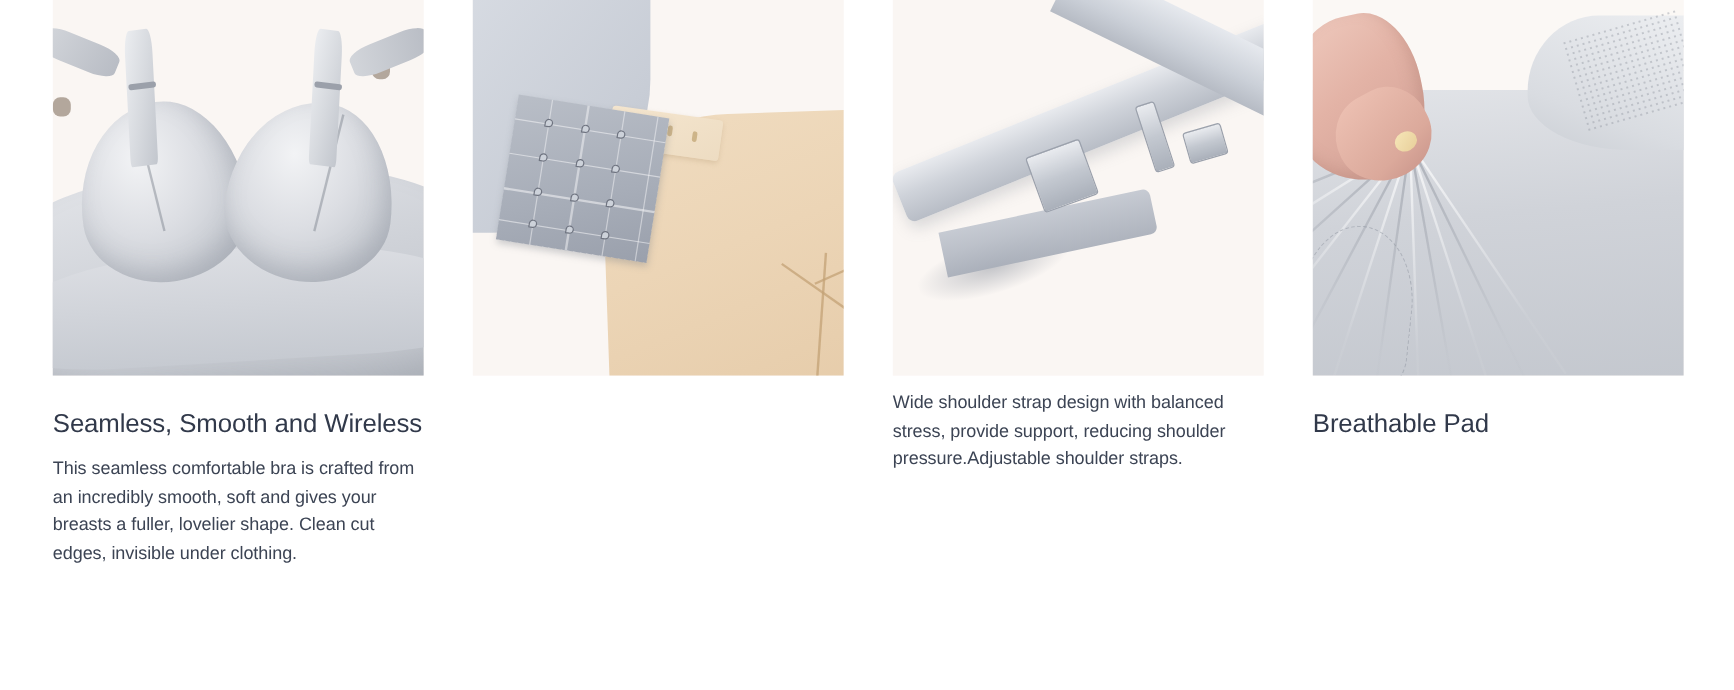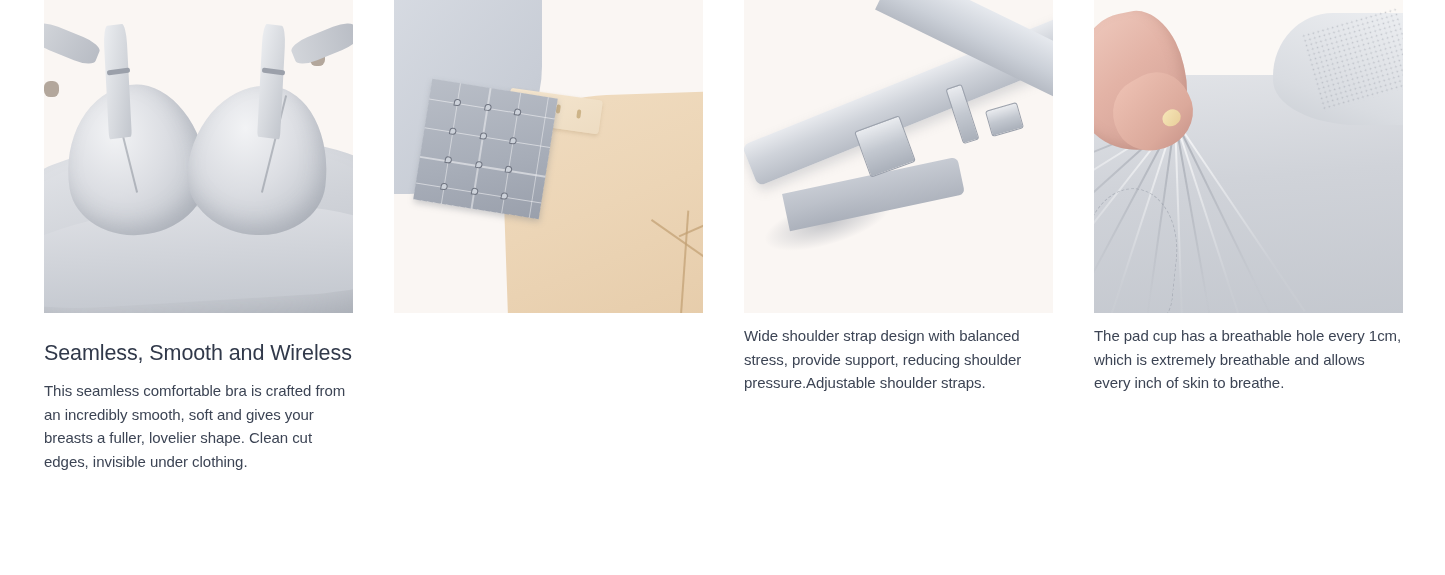--- a/index.html
+++ b/index.html
@@ -414,16 +414,16 @@
           <div class="i4-pleat dark" style="transform:rotate(48deg)"></div>
           <div class="i4-pleat" style="transform:rotate(58deg)"></div>
           <div class="i4-pleat dark" style="transform:rotate(68deg)"></div>
         </div>
         <div class="i4-padedge"></div>
         <div class="i4-hand"></div>
         <div class="i4-finger"></div>
         <div class="i4-nail"></div>
       </div>
     </div>
-    <p class="feature-body">The pad cup has a breathable hole every 1cm, which is extremely breathable and allows every inch of skin to breathe.</p>
+    <h3 class="feature-heading">Breathable Pad</h3>
   </div>
 
 </div>
 
 </body></html>

